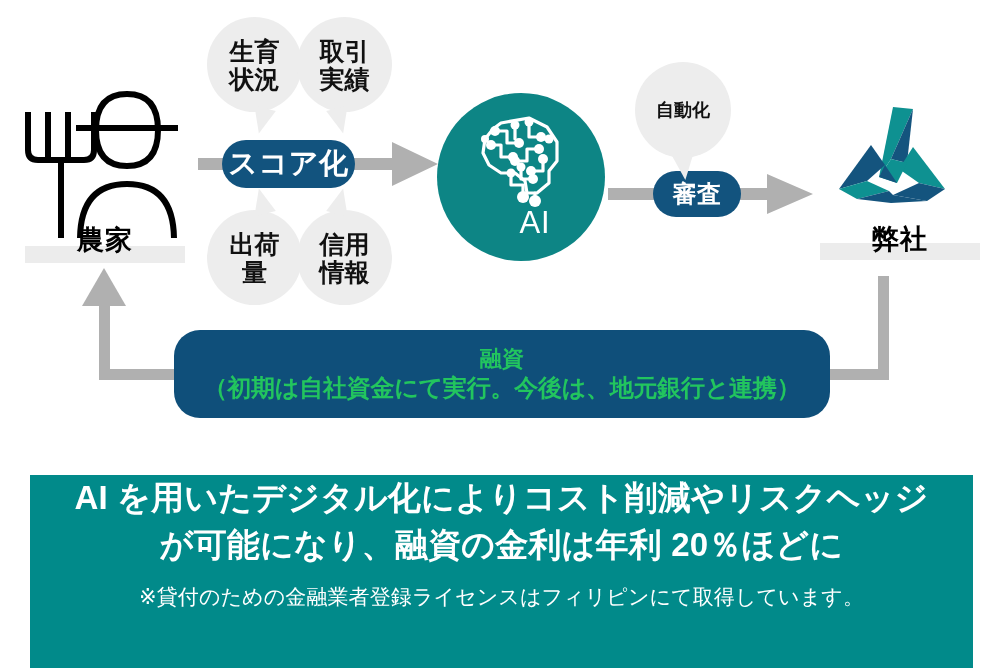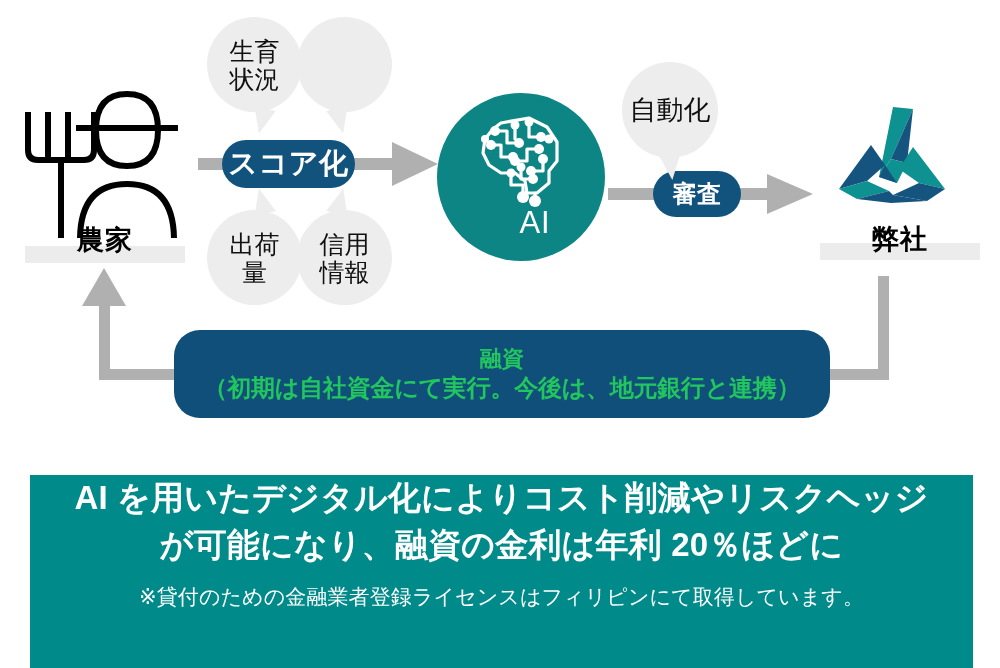--- a/index.html
+++ b/index.html
@@ -14,21 +14,21 @@
   .abs{position:absolute;}
 
   
   .bar{position:absolute;background:#b0b0b0;}
   .ground{position:absolute;background:#ececec;}
 
   
   .bubble{
     position:absolute;background:#ededed;border-radius:50%;
     display:flex;align-items:center;justify-content:center;
-    text-align:center;color:#111;font-weight:400;line-height:1.12;
+    text-align:center;color:#111;font-weight:700;line-height:1.12;
   }
   .bubble .tail{
     position:absolute;width:0;height:0;
   }
   .tail-down{
     border-left:11px solid transparent;border-right:11px solid transparent;
     border-top:26px solid #ededed;bottom:-22px;
   }
   .tail-up{
     border-left:11px solid transparent;border-right:11px solid transparent;
@@ -103,20 +103,24 @@
 
   <div class="bubble" style="left:207px;top:17px;width:95px;height:95px;font-size:25px;">
     <div>
       <div>生育</div>
       <div>状況</div>
     </div>
     <span class="tail tail-down" style="left:44px;transform:rotate(14deg);"></span>
   </div>
 
   <div class="bubble" style="left:297px;top:17px;width:95px;height:95px;font-size:25px;">
+    <div>
+      <div>取引</div>
+      <div>実績</div>
+    </div>
     <span class="tail tail-down" style="left:32px;transform:rotate(-14deg);"></span>
   </div>
 
   <div class="bubble" style="left:297px;top:210px;width:95px;height:95px;font-size:25px;">
     <div>
       <div>信用</div>
       <div>情報</div>
     </div>
     <span class="tail tail-up" style="left:32px;transform:rotate(14deg);"></span>
   </div>
@@ -186,21 +190,21 @@
   <div class="bar" style="left:608px;top:188px;width:60px;height:12px;"></div>
 
   <div class="arrow-right" style="left:715px;top:172px;width:100px;height:44px;">
     <svg viewBox="0 0 100 44" width="100" height="44" aria-hidden="true">
       <polygon points="0,16 52,16 52,2 98,22 52,42 52,28 0,28" fill="#b0b0b0"></polygon>
     </svg>
   </div>
 
   <div class="pill" style="left:653px;top:171px;width:88px;height:46px;font-size:24px;">審査</div>
 
-  <div class="bubble" style="left:622px;top:62px;width:96px;height:96px;font-size:27px;">
+  <div class="bubble" style="left:635px;top:62px;width:96px;height:96px;font-size:18px;">
     <div>自動化</div>
     <span class="tail tail-down" style="left:38px;transform:rotate(-6deg);"></span>
   </div>
 
   <div class="abs" style="left:827px;top:103px;width:130px;height:110px;">
     <svg viewBox="0 0 130 110" width="130" height="110" aria-hidden="true">
 
       <polygon points="66,4 86,6 64,56 52,74" fill="#0e9191"></polygon>
       <polygon points="86,6 80,60 64,56" fill="#14547e"></polygon>
 

